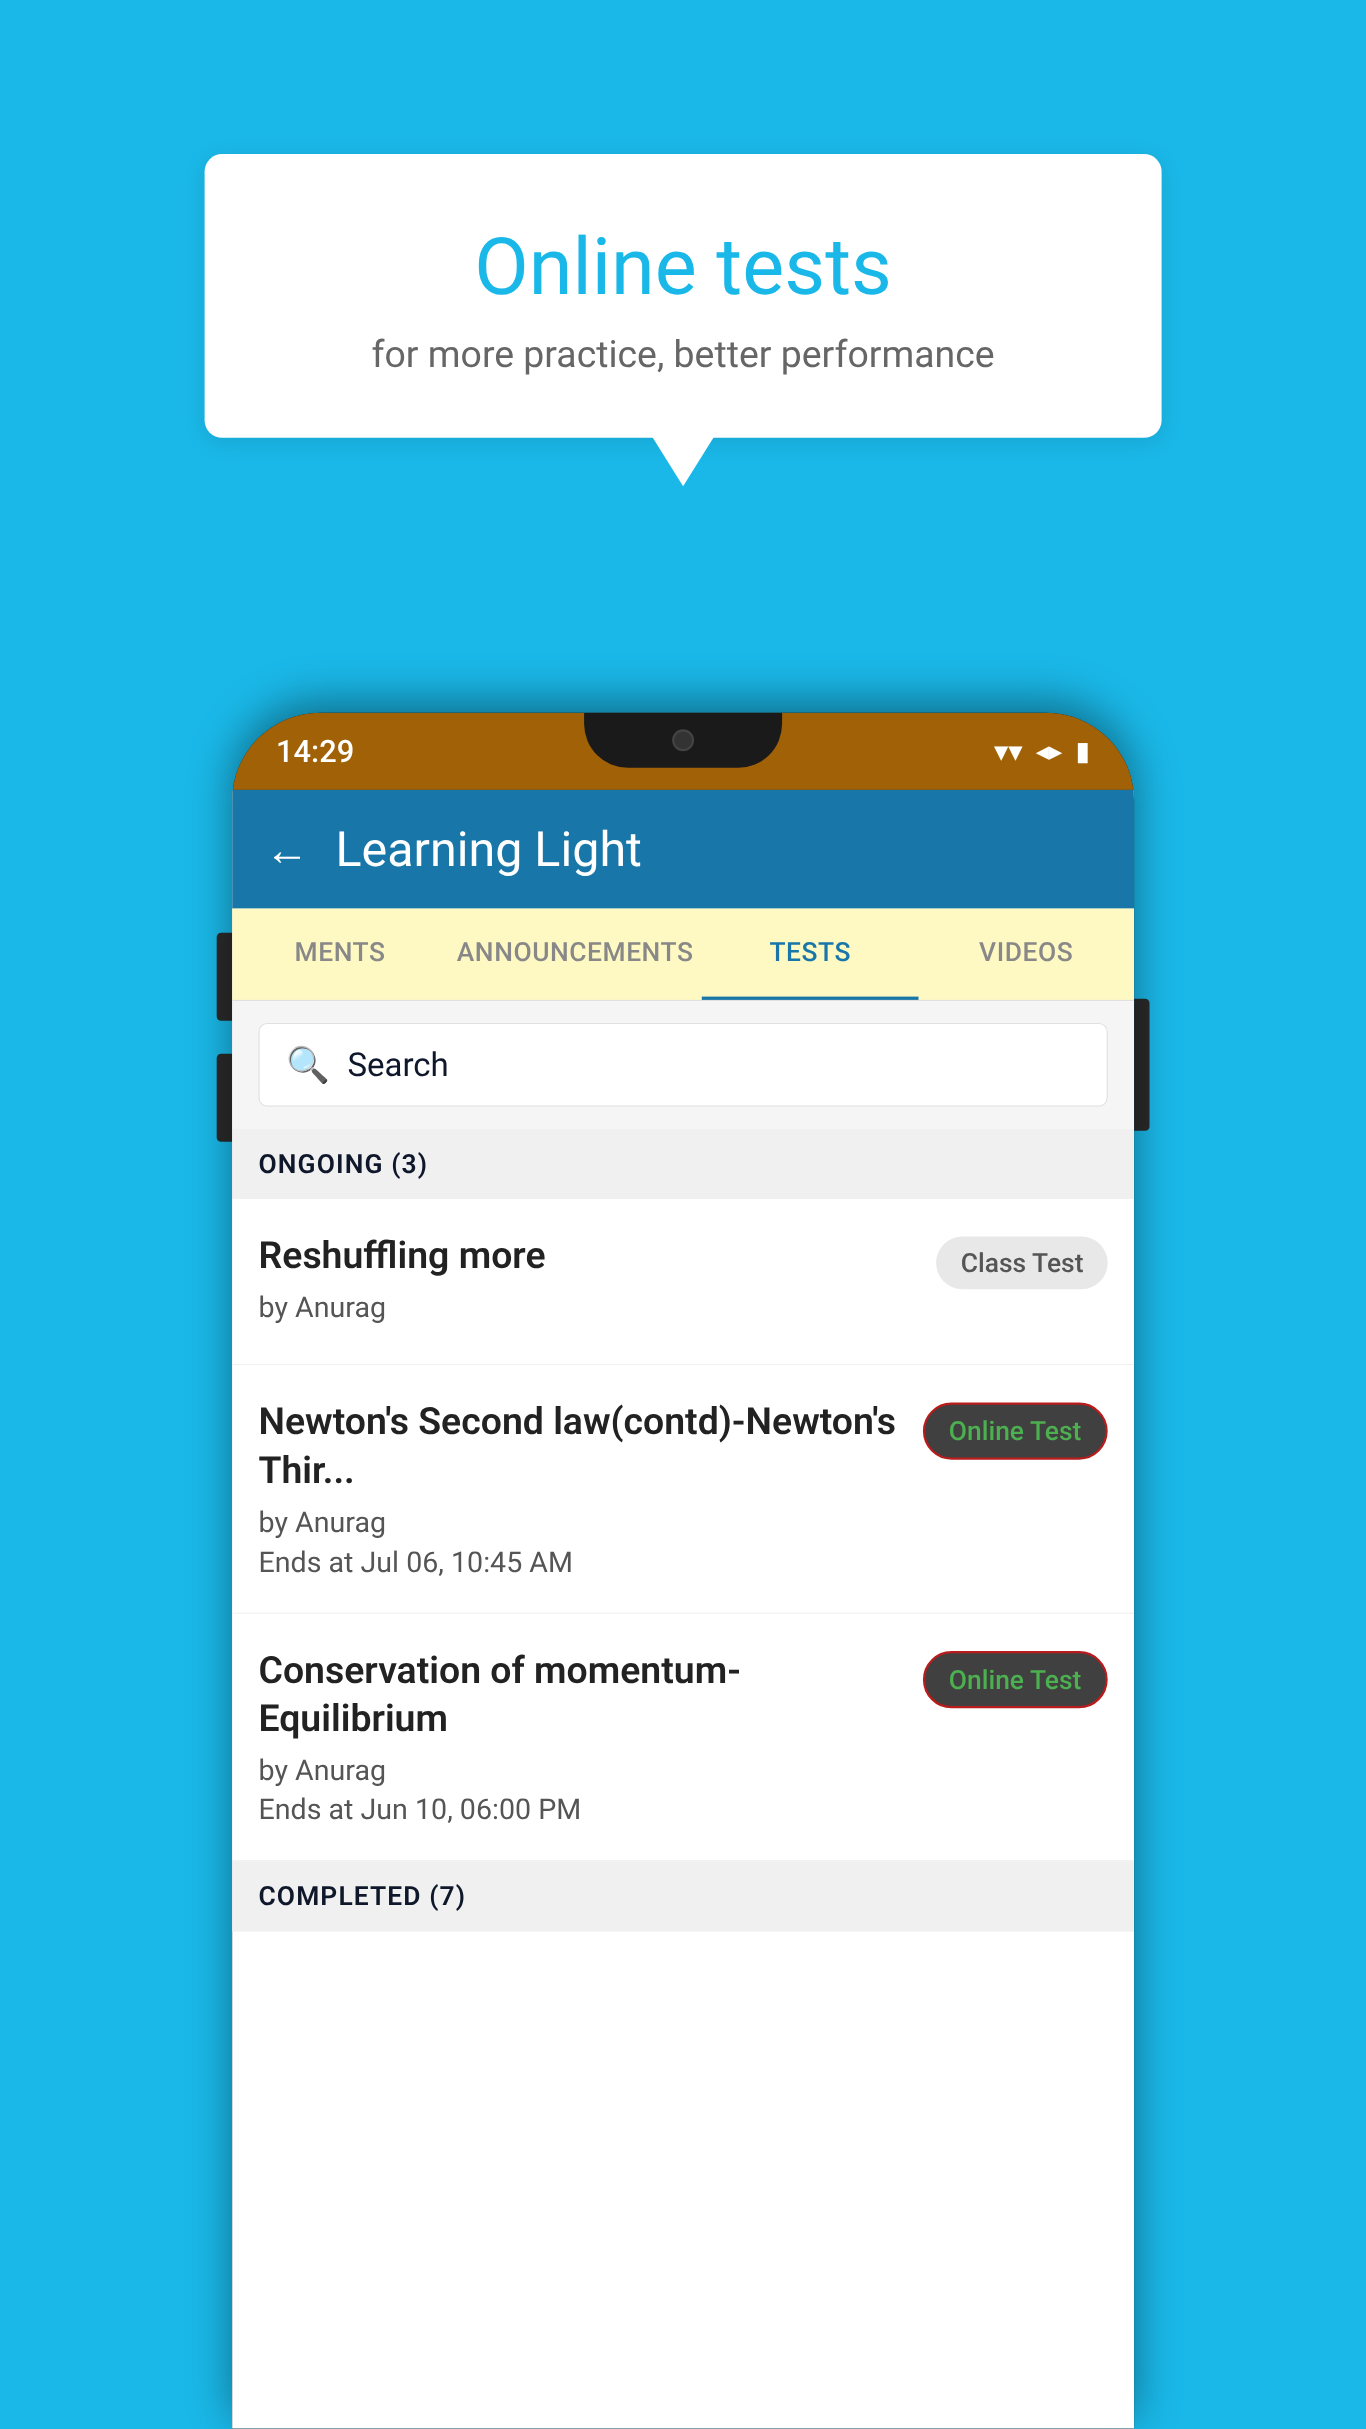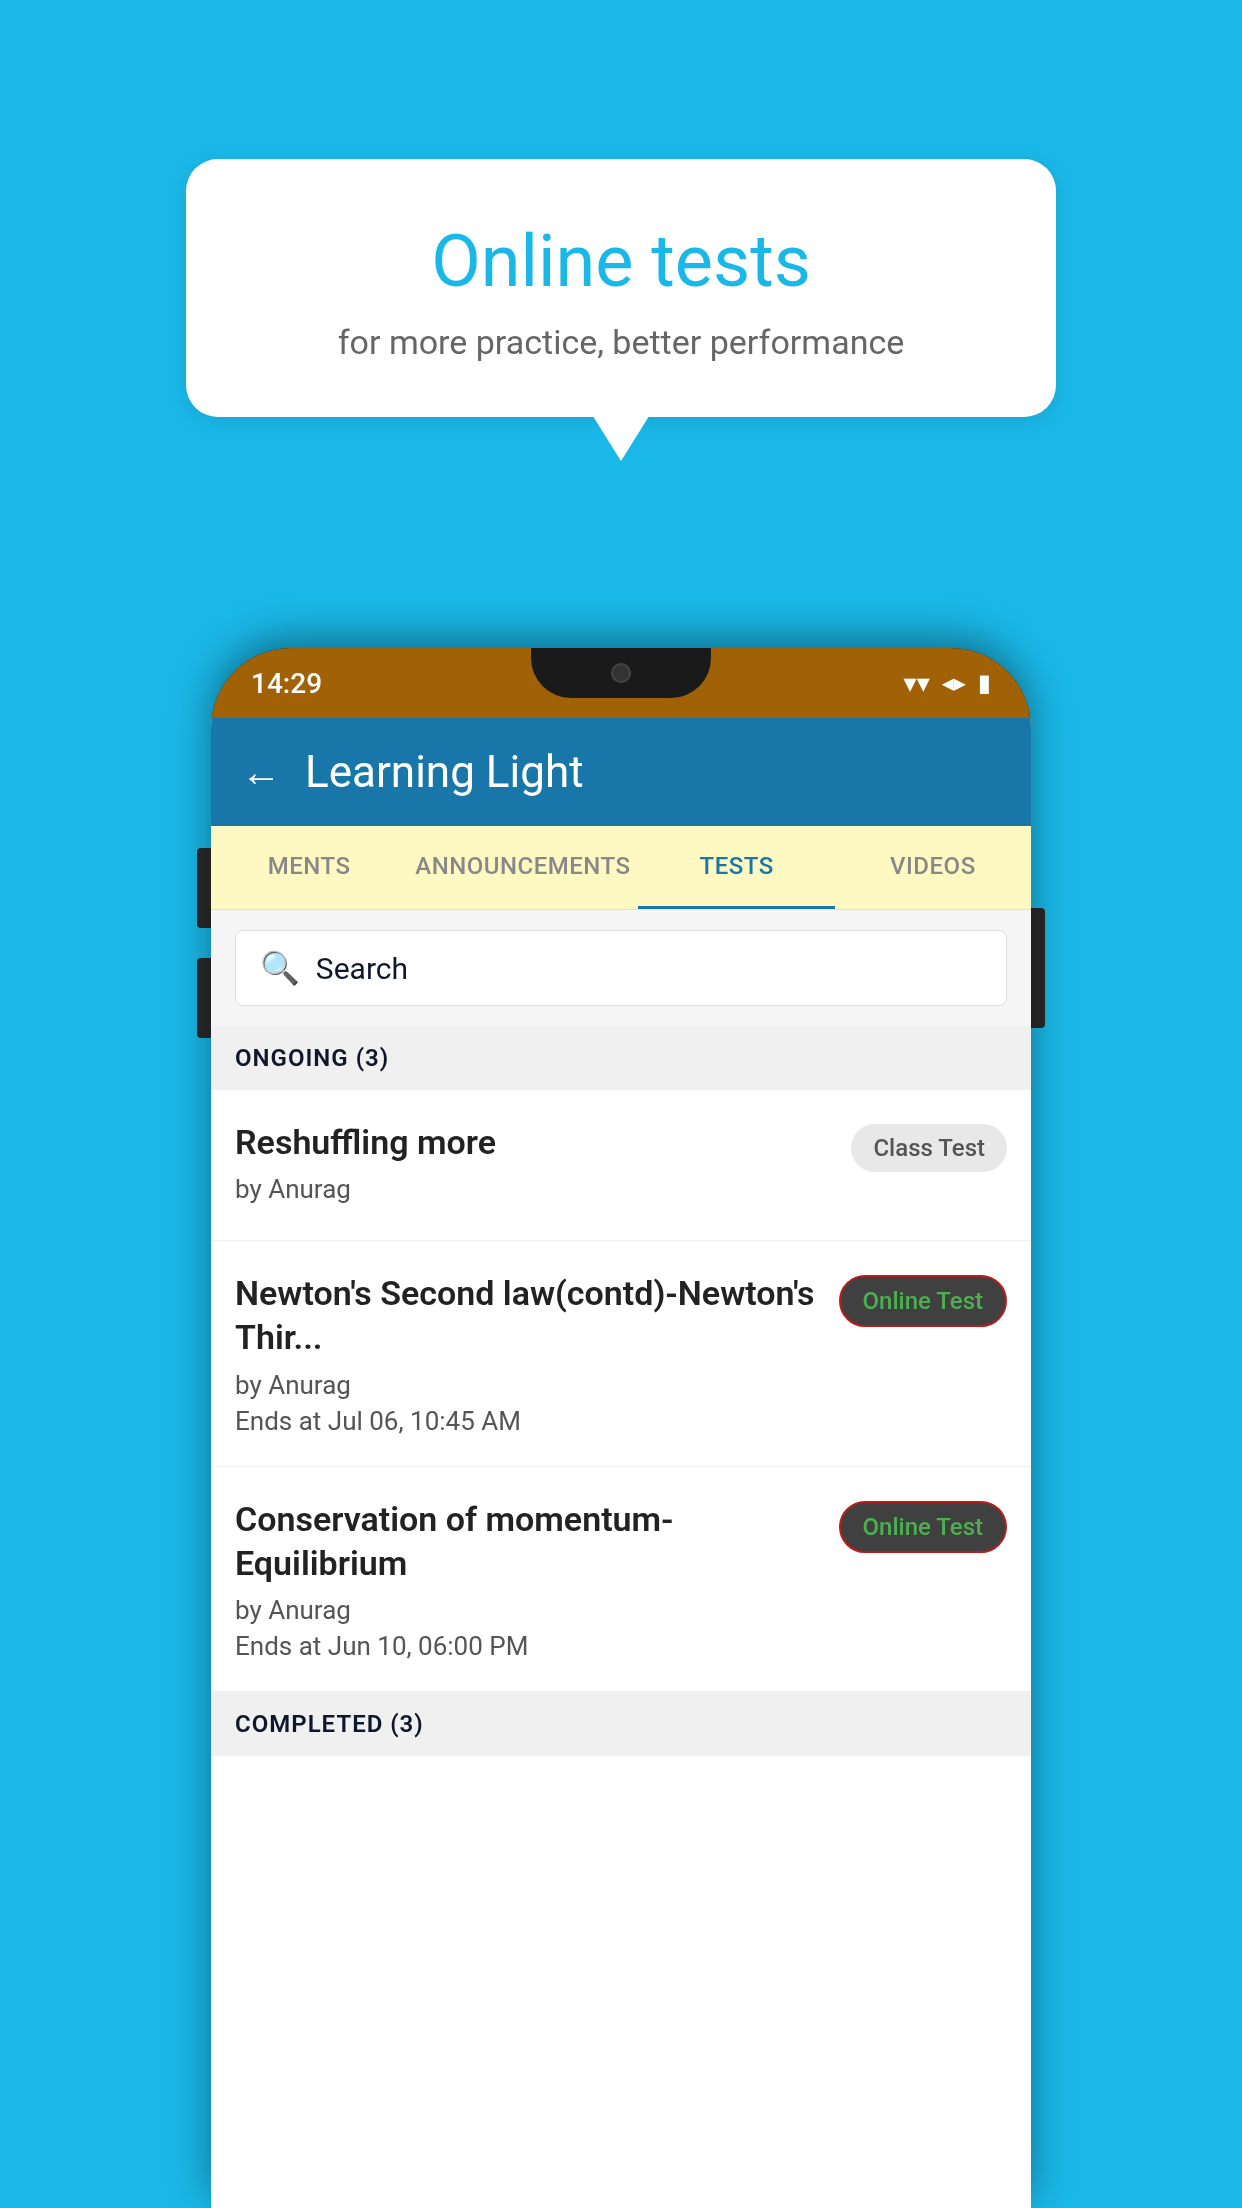--- a/index.html
+++ b/index.html
@@ -19,26 +19,25 @@
       position: absolute;
       top: 140px;
       left: 50%;
       transform: translateX(-50%);
       width: 870px;
       z-index: 2;
     }
 
     .speech-bubble {
       background: white;
-      border-radius: 32px;
+      border-radius: 16px;
       padding: 60px 80px 55px;
       text-align: center;
       position: relative;
       box-shadow: 0 4px 20px rgba(0,0,0,0.1);
-      margin-top: 19px;
     }
 
     .speech-bubble::after {
       content: '';
       position: absolute;
       bottom: -44px;
       left: 50%;
       transform: translateX(-50%);
       width: 0;
       height: 0;
@@ -414,17 +413,17 @@
             <div class="test-author">by Anurag</div>
             <div class="test-time">
               <span>Ends at</span>&nbsp;<span>Jun 10, 06:00 PM</span>
             </div>
           </div>
           <div class="test-badge badge-online">Online Test</div>
         </div>
       </div>
 
       <div class="completed-section">
-        <span class="section-title">COMPLETED (3)</span>
+        <span class="section-title">COMPLETED (7)</span>
       </div>
     </div>
   </div>
 </div>
 
 </body></html>

